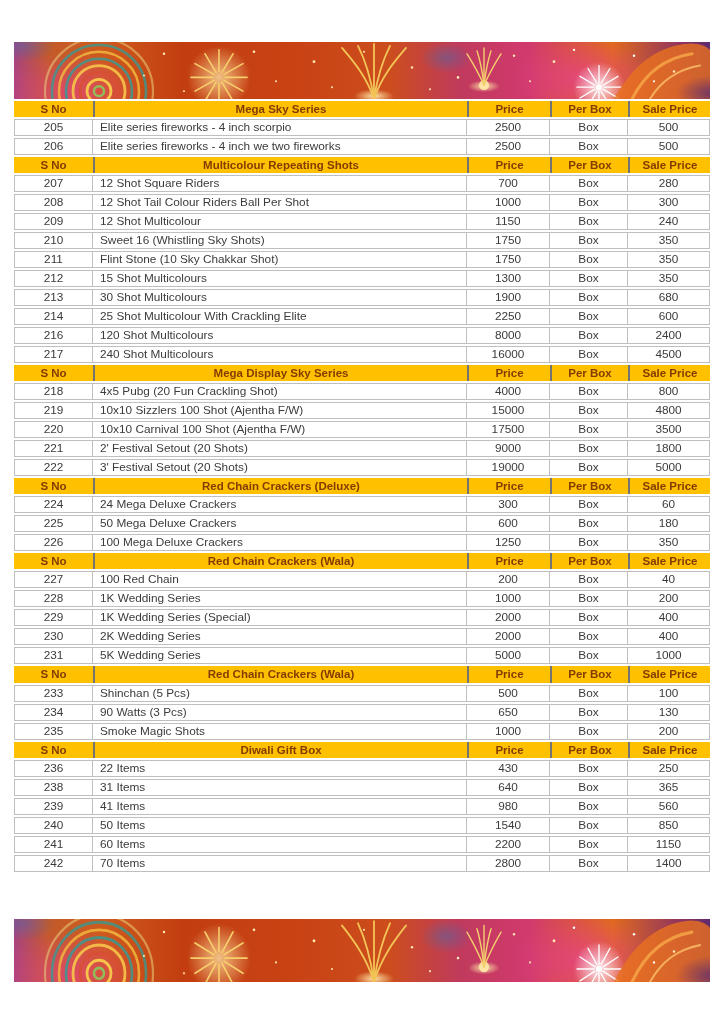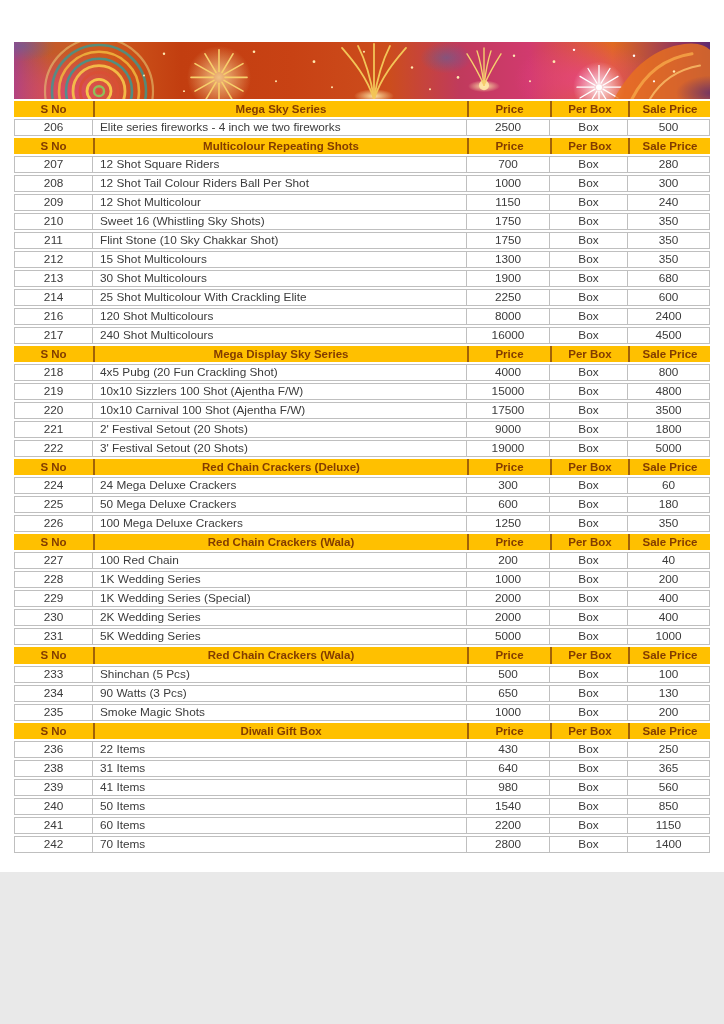--- a/index.html
+++ b/index.html
@@ -1,19 +1,19 @@
 <!DOCTYPE html>
 <html><head>
 <meta charset="utf-8">
 <style>
   * { margin:0; padding:0; box-sizing:border-box; }
   html,body { background:#e9e9e9; }
   .page {
     position:relative;
-    width:724px; height:872px;
+    width:724px; height:1024px;
     background:#ffffff;
     margin:0 auto;
     font-family:"Liberation Sans", sans-serif;
     overflow:hidden;
   }
   .banner {
     position:absolute; left:14px; width:696px; display:block;
   }
   .banner-top { top:42px; height:57px; }
   .banner-bottom { top:919px; height:63px; }
@@ -27,21 +27,21 @@
   .price-table th {
     background:#FFC000;
     color:#833C00;
     font-weight:bold;
     font-size:11.5px;
     height:16.1px;
     line-height:16.1px;
     padding:0 2px;
     text-align:center;
     border:none;
-    border-left:2px solid #a16207;
+    border-left:2px solid #737373;
     white-space:nowrap;
     overflow:hidden;
   }
   .price-table th:first-child { border-left:none; }
   .price-table td {
     background:#ffffff;
     color:#3B3B3B;
     font-size:11.8px;
     height:16.1px;
     line-height:15px;
@@ -222,20 +222,27 @@
     </colgroup>
     <tbody>
         <tr>
           <th>S No</th>
           <th>Mega Sky Series</th>
           <th>Price</th>
           <th>Per Box</th>
           <th>Sale Price</th>
         </tr>
         <tr>
+          <td>205</td>
+          <td class="left">Elite series fireworks - 4 inch scorpio</td>
+          <td>2500</td>
+          <td>Box</td>
+          <td>500</td>
+        </tr>
+        <tr>
           <td>206</td>
           <td class="left">Elite series fireworks - 4 inch we two fireworks</td>
           <td>2500</td>
           <td>Box</td>
           <td>500</td>
         </tr>
         <tr>
           <th>S No</th>
           <th>Multicolour Repeating Shots</th>
           <th>Price</th>

